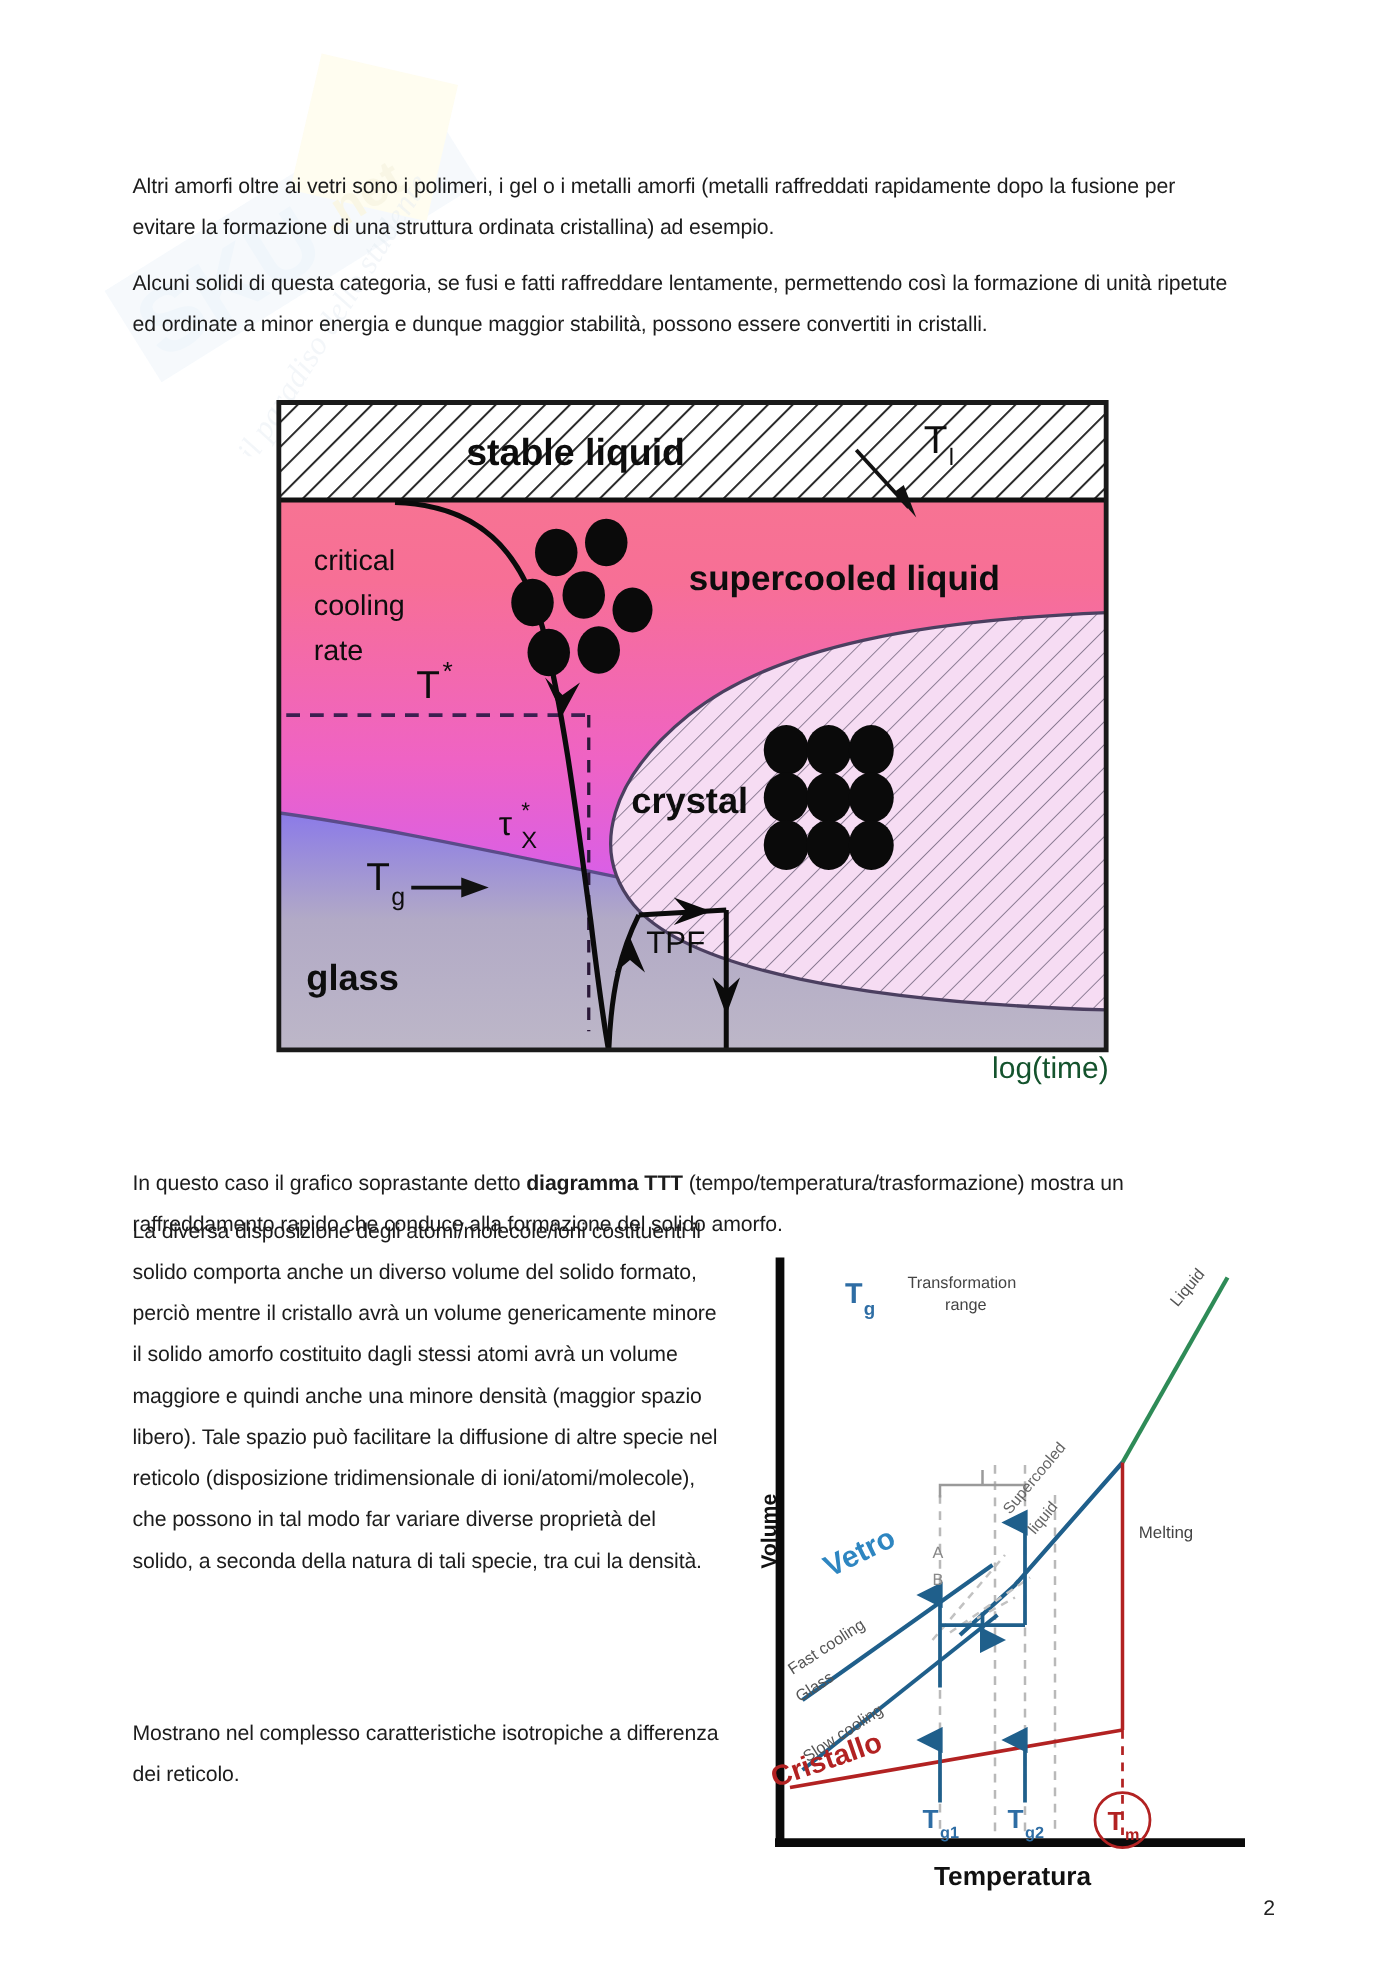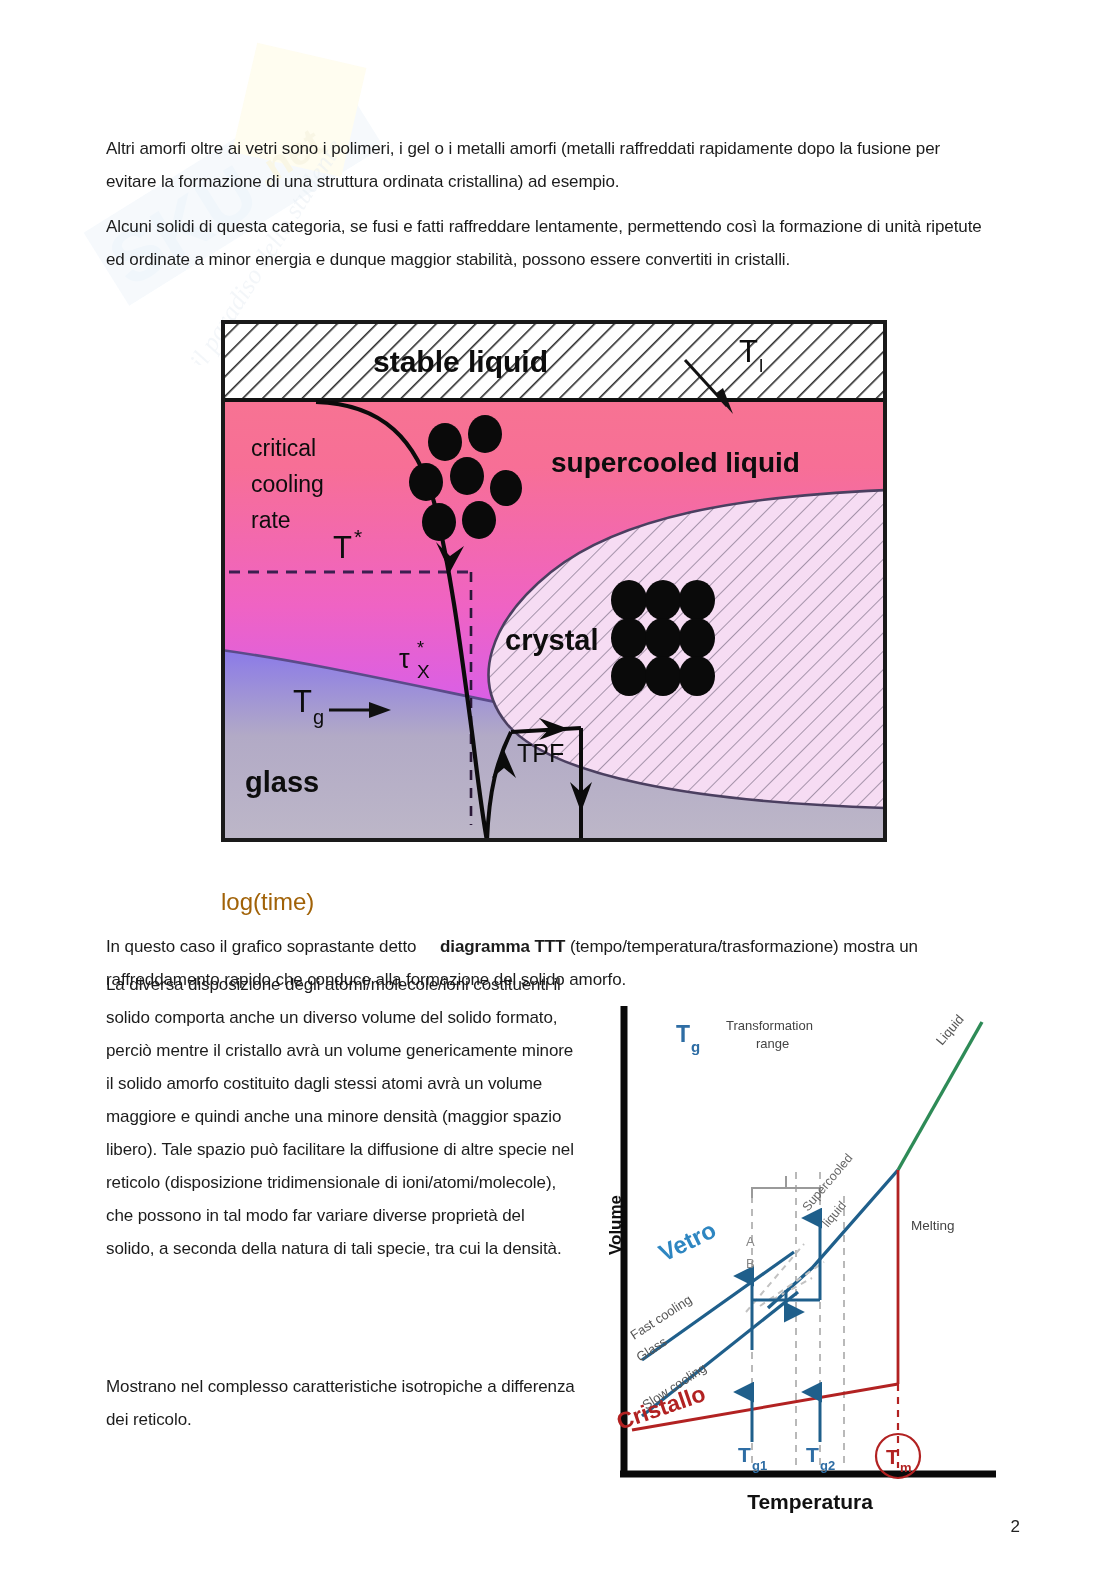--- a/index.html
+++ b/index.html
@@ -33,21 +33,21 @@
     font-size: 17px;
     line-height: 33px;
     color: #1c1c1c;
     letter-spacing: -0.1px;
   }
   #para-1 { left: 106px; top: 132px; width: 880px; }
   #para-2 { left: 106px; top: 210px; width: 880px; }
   #para-3 { left: 106px; top: 930px; width: 890px; }
   #para-4 { left: 106px; top: 968px; width: 470px; }
   #para-5 { left: 106px; top: 1370px; width: 470px; }
-  .bold-inline { font-weight: bold; margin-left: 19px; }
+  .bold-inline { font-weight: bold; }
 
   
   #page-number {
     position: absolute;
     right: 96px;
     bottom: 42px;
     font-size: 17px;
     color: #222;
   }
 
@@ -66,25 +66,25 @@
     width: 180px;
     text-align: center;
     font-size: 23px;
     color: #111;
     transform: rotate(-90deg);
     transform-origin: center center;
   }
   #fig1-xlabel {
     position: absolute;
     left: 221px;
-    top: 888px;
+    top: 841px;
     width: 666px;
-    text-align: left;
+    text-align: right;
     font-size: 24px;
-    color: #a16207;
+    color: #14532d;
   }
 
   
   #fig-vt {
     position: absolute;
     left: 598px;
     top: 1000px;
     width: 400px;
     height: 490px;
   }

